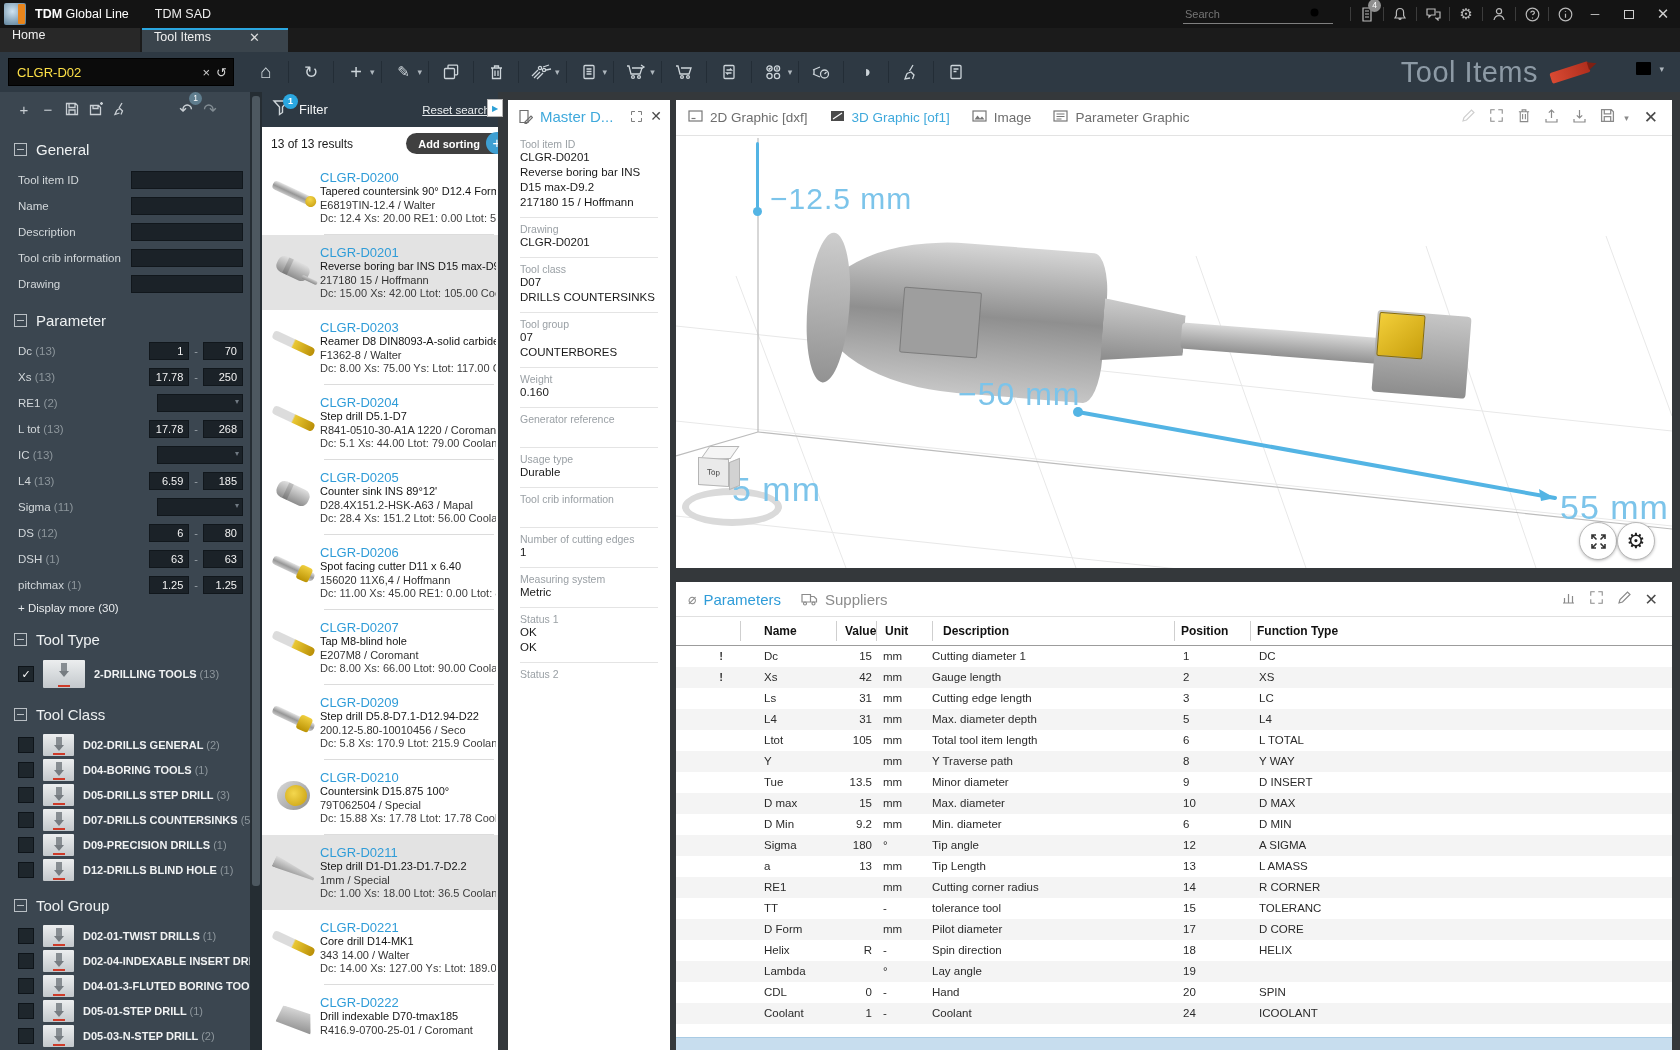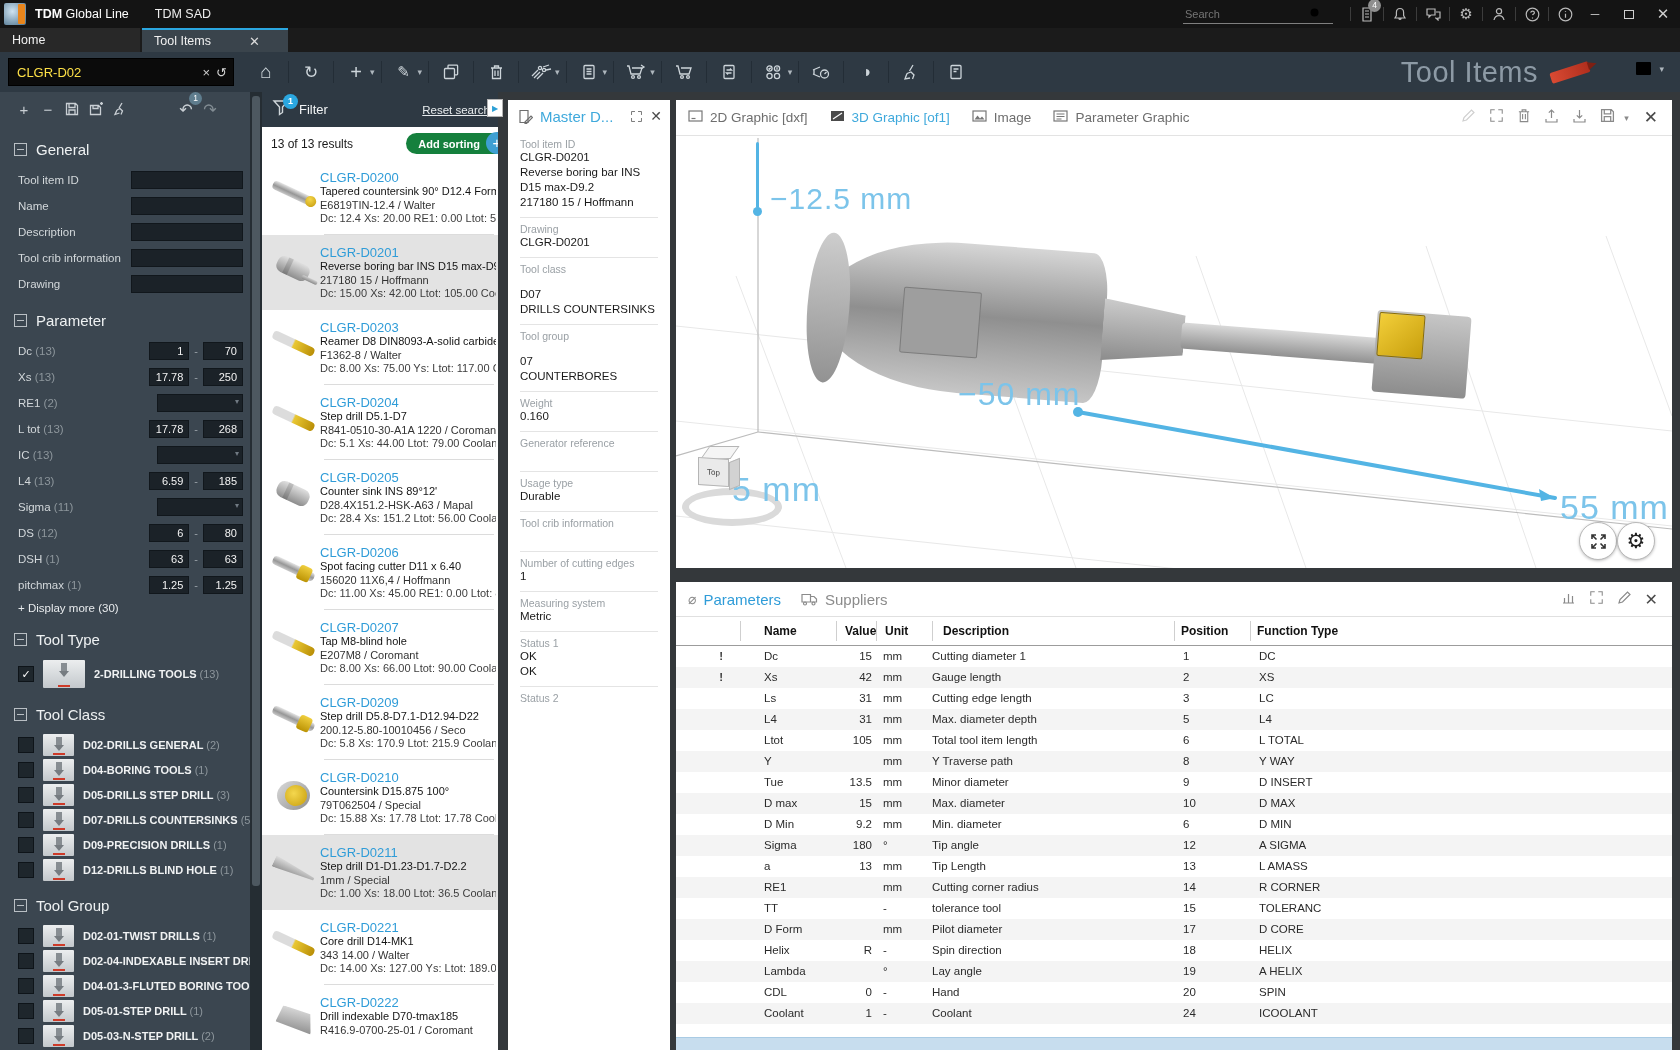--- a/index.html
+++ b/index.html
@@ -22,21 +22,21 @@
   .tbi-sm svg{stroke:#b9b9b9;fill:none;stroke-width:1.2;}
   .badge{position:absolute;top:-4px;right:-1px;min-width:13px;height:13px;border-radius:7px;background:#8f8f8f;color:#fff;
     font-size:8.5px;line-height:13px;text-align:center;padding:0 2px;}
   .vsep{width:1px;height:14px;background:#3c3c3c;margin:0 3px;}
   .wbtn{width:34px;height:28px;display:flex;align-items:center;justify-content:center;color:#cfcfcf;font-size:12px;}
   .wmax{width:10px;height:9px;border:1px solid #cfcfcf;}
   .g-close{font-size:15px;}
 
   
   .tabbar{position:absolute;left:0;top:28px;width:100%;height:24px;background:#1b1b1b;z-index:49;}
-  .tab{position:absolute;top:0;height:24px;display:flex;align-items:center;font-size:12.5px;color:#f0f0f0;padding:0 12px;}
+  .tab{position:absolute;top:0;height:24px;display:flex;align-items:flex-start;font-size:12.5px;color:#f0f0f0;padding:0 12px;}
   .tab-home{left:0;width:140px;background:#282828;}
   .tab-active{left:142px;width:146px;background:#3a444c;border-top:2px solid #2ba7e0;}
   .tab-close{margin-left:auto;color:#dcdcdc;font-size:13px;}
 
   
   .toolbar{position:absolute;left:0;top:52px;width:100%;height:40px;background:#2e3943;display:flex;align-items:center;z-index:48;}
   .main-search{position:absolute;left:8px;top:6px;width:226px;height:28px;background:#0b0b0b;border:1px solid #000;
     display:flex;align-items:center;padding:0 6px;}
   .main-search input{flex:1;background:transparent;border:none;outline:none;color:#fde047;font-size:13px;font-family:inherit;min-width:0;}
   .ms-ico{color:#cfcfcf;font-size:13px;margin-left:6px;}
@@ -88,21 +88,21 @@
   .side-scroll .thumbv{position:absolute;left:2px;right:2px;top:4px;height:790px;border-radius:3px;background:#4d5860;}
 
   
   .list-panel{position:absolute;left:262px;top:92px;width:236px;bottom:0;background:#fff;overflow:hidden;}
   .list-head{height:35px;background:#2e3943;display:flex;align-items:center;padding:0 8px 0 10px;}
   .funnel{position:relative;margin-right:8px;}
   .fbadge{position:absolute;top:-5px;right:-7px;width:15px;height:15px;border-radius:50%;background:#2ba7e0;color:#fff;font-size:9px;line-height:15px;text-align:center;font-weight:700;}
   .list-head .ftitle{color:#f2f4f5;font-size:13px;}
   .reset{margin-left:auto;color:#e8ecee;font-size:11.5px;text-decoration:underline;}
   .results-bar{height:33px;display:flex;align-items:center;padding-left:9px;position:relative;color:#1a1a1a;font-size:12px;}
-  .sort-pill{position:absolute;right:-12px;top:6px;height:21px;background:#15803d;border-radius:11px;color:#fff;
+  .sort-pill{position:absolute;right:-12px;top:6px;height:21px;background:#404040;border-radius:11px;color:#fff;
     font-size:11px;font-weight:700;display:flex;align-items:center;padding:0 30px 0 12px;}
   .sort-pill .pplus{position:absolute;right:2px;top:-1px;width:22px;height:22px;border-radius:50%;background:#3e9fd2;color:#fff;
     font-size:15px;line-height:21px;text-align:center;font-weight:400;}
   .item{position:relative;height:75px;display:flex;padding:8px 2px 0 6px;background:#fff;}
   .item.sel{background:#e3e3e3;}
   .item:not(.sel)::after{content:"";position:absolute;left:62px;right:4px;bottom:0;height:1px;background:#dcdcdc;}
   .thumb{position:relative;width:52px;height:56px;flex:none;}
   .itxt{flex:1;min-width:0;overflow:hidden;}
   .iid{color:#2f9cd8;font-size:13px;margin-top:2px;white-space:nowrap;}
   .inm,.ivd,.ipr{font-size:11px;line-height:13.5px;white-space:nowrap;}
@@ -132,21 +132,21 @@
   
   .master-panel{position:absolute;left:508px;top:100px;width:162px;bottom:0;background:#fff;color:#1c1c1c;overflow:hidden;}
   .m-head{height:32px;display:flex;align-items:center;padding:0 8px 0 10px;gap:7px;}
   .m-title{color:#3fa9dc;font-size:15px;font-weight:300;flex:1;white-space:nowrap;overflow:hidden;}
   .m-ico{color:#6e6e6e;display:flex;}
   .m-ico svg{stroke:#6e6e6e;fill:none;stroke-width:1.2;}
   .m-close{color:#4a4a4a;font-size:14px;}
   .m-body{padding:4px 12px 0 12px;}
   .mlab{font-size:10.5px;color:#9aa0a5;margin-top:2px;}
   .mval{font-size:11.5px;color:#191919;line-height:15px;}
-  .mlink{margin-top:12px;}
+  .mlink{}
   .mempty{height:15px;}
   .msep{border-top:1px solid #e4e4e4;margin:7px 0 5px 0;}
 
   
   .graphic-panel{position:absolute;left:676px;top:100px;width:996px;height:468px;background:#fff;overflow:hidden;}
   .g-head{height:36px;display:flex;align-items:center;padding:0 14px 0 12px;border-bottom:1px solid #e3e3e3;}
   .gtab{display:flex;align-items:center;gap:7px;margin-right:22px;font-size:13.5px;color:#6e6e6e;font-weight:300;}
   .gtab.on{color:#3fa9dc;}
   .g-acts{margin-left:auto;display:flex;align-items:center;gap:13px;color:#8a8a8a;}
   .g-acts svg{stroke:#8a8a8a;fill:none;stroke-width:1.2;}
@@ -1169,21 +1169,20 @@
       <div class="td tp">18</div>
       <div class="td tf">HELIX</div>
         </div>
         <div class="pgrid tr alt">
       <div class="td ti"></div>
       <div class="td tn">Lambda</div>
       <div class="td tv"></div>
       <div class="td tu">°</div>
       <div class="td">Lay angle</div>
       <div class="td tp">19</div>
-      <div class="td tf">A HELIX</div>
         </div>
         <div class="pgrid tr">
       <div class="td ti"></div>
       <div class="td tn">CDL</div>
       <div class="td tv">0</div>
       <div class="td tu">-</div>
       <div class="td">Hand</div>
       <div class="td tp">20</div>
       <div class="td tf">SPIN</div>
         </div>

